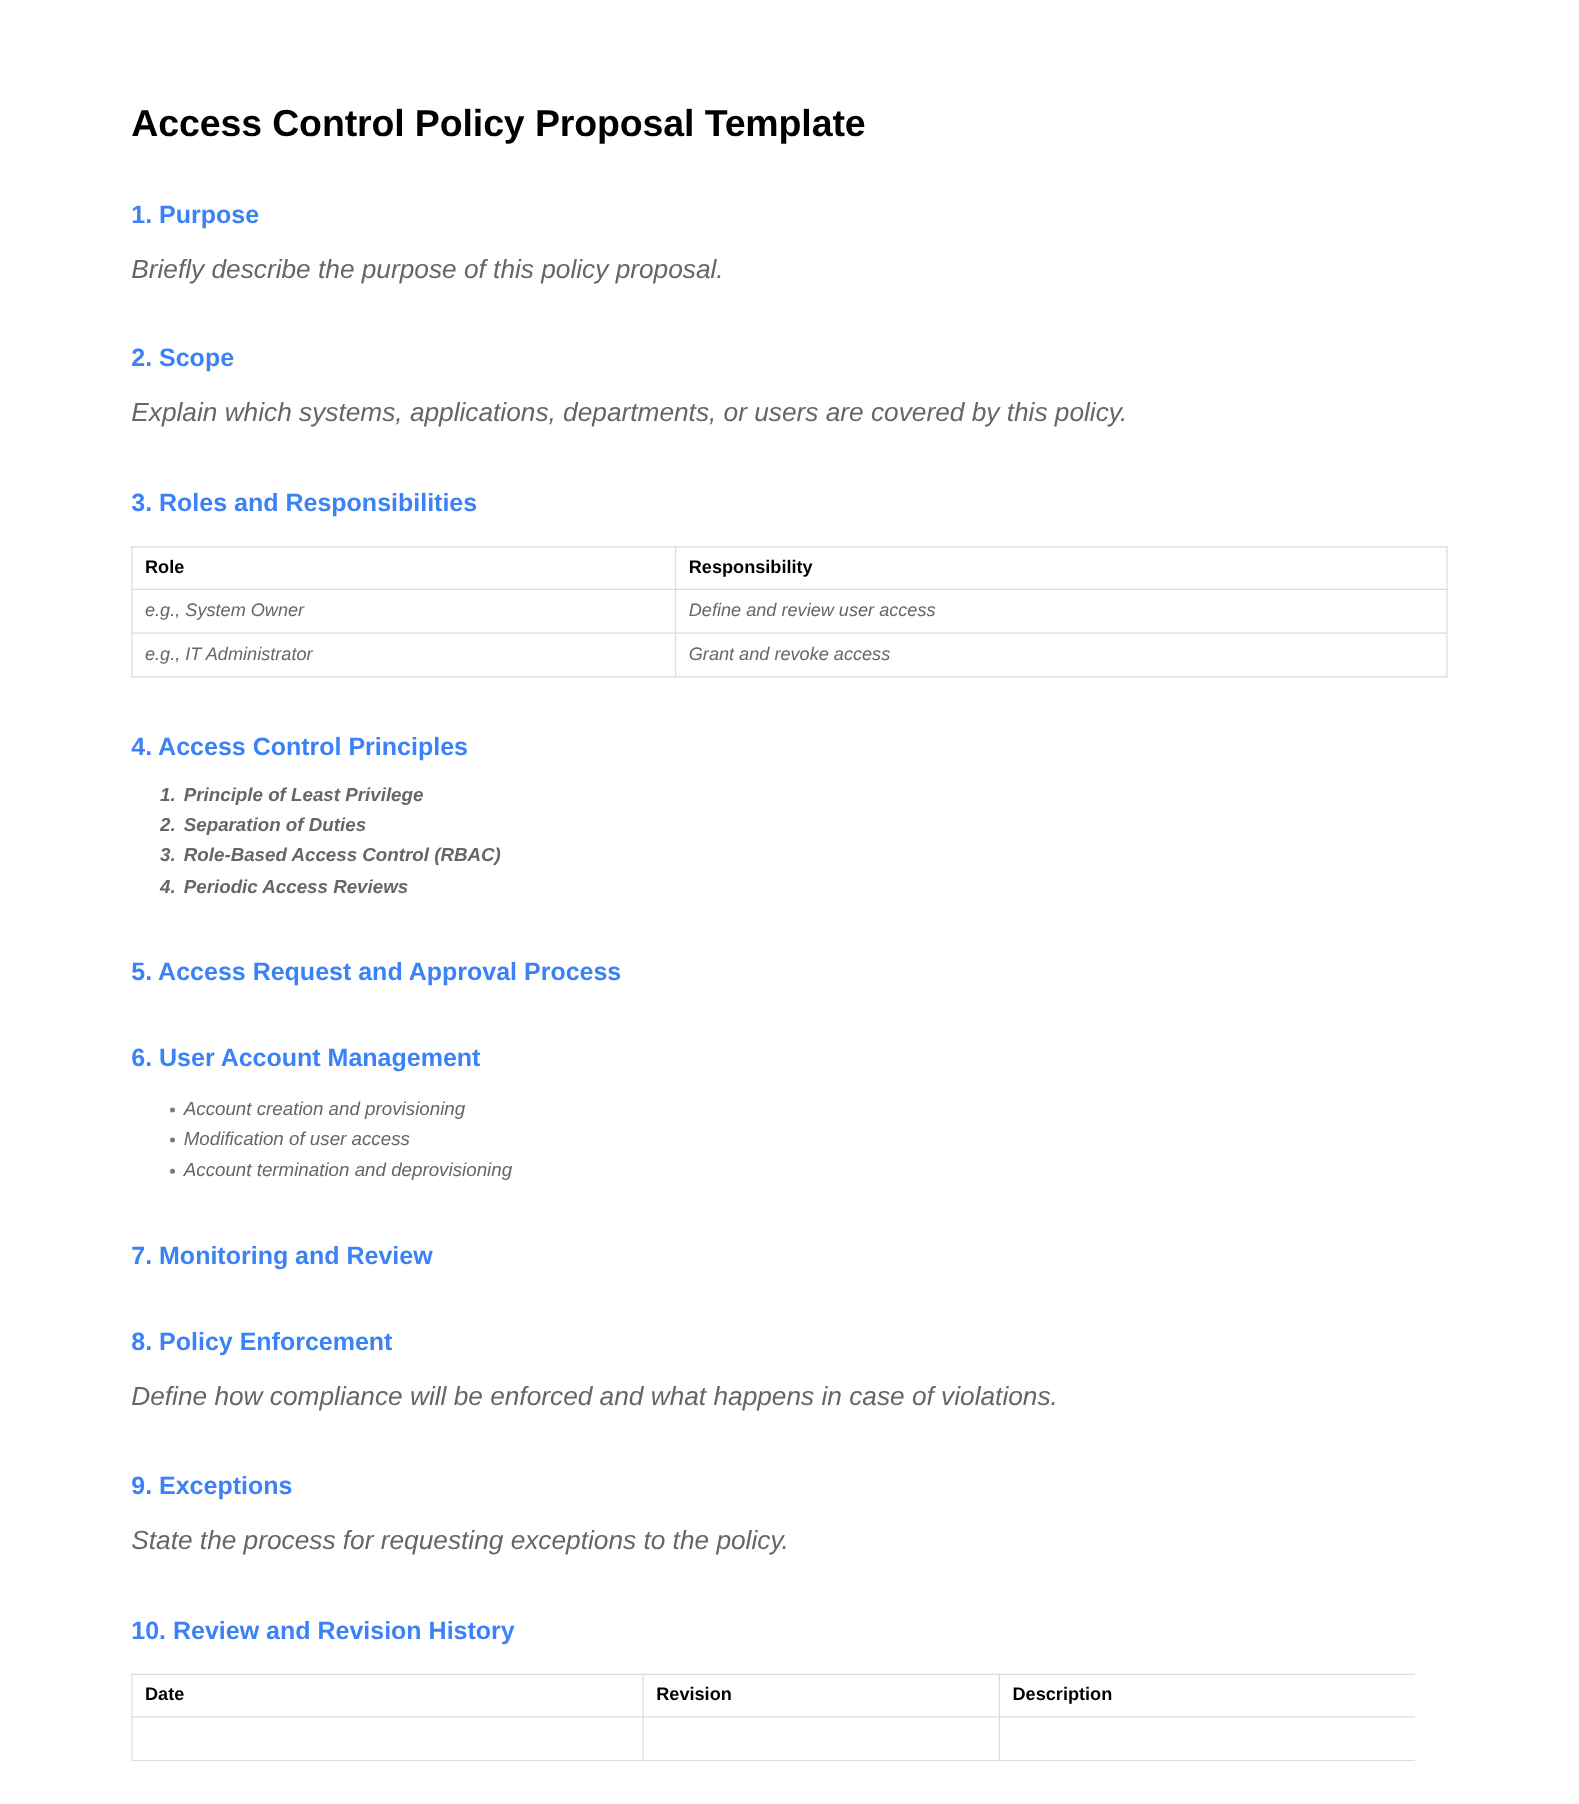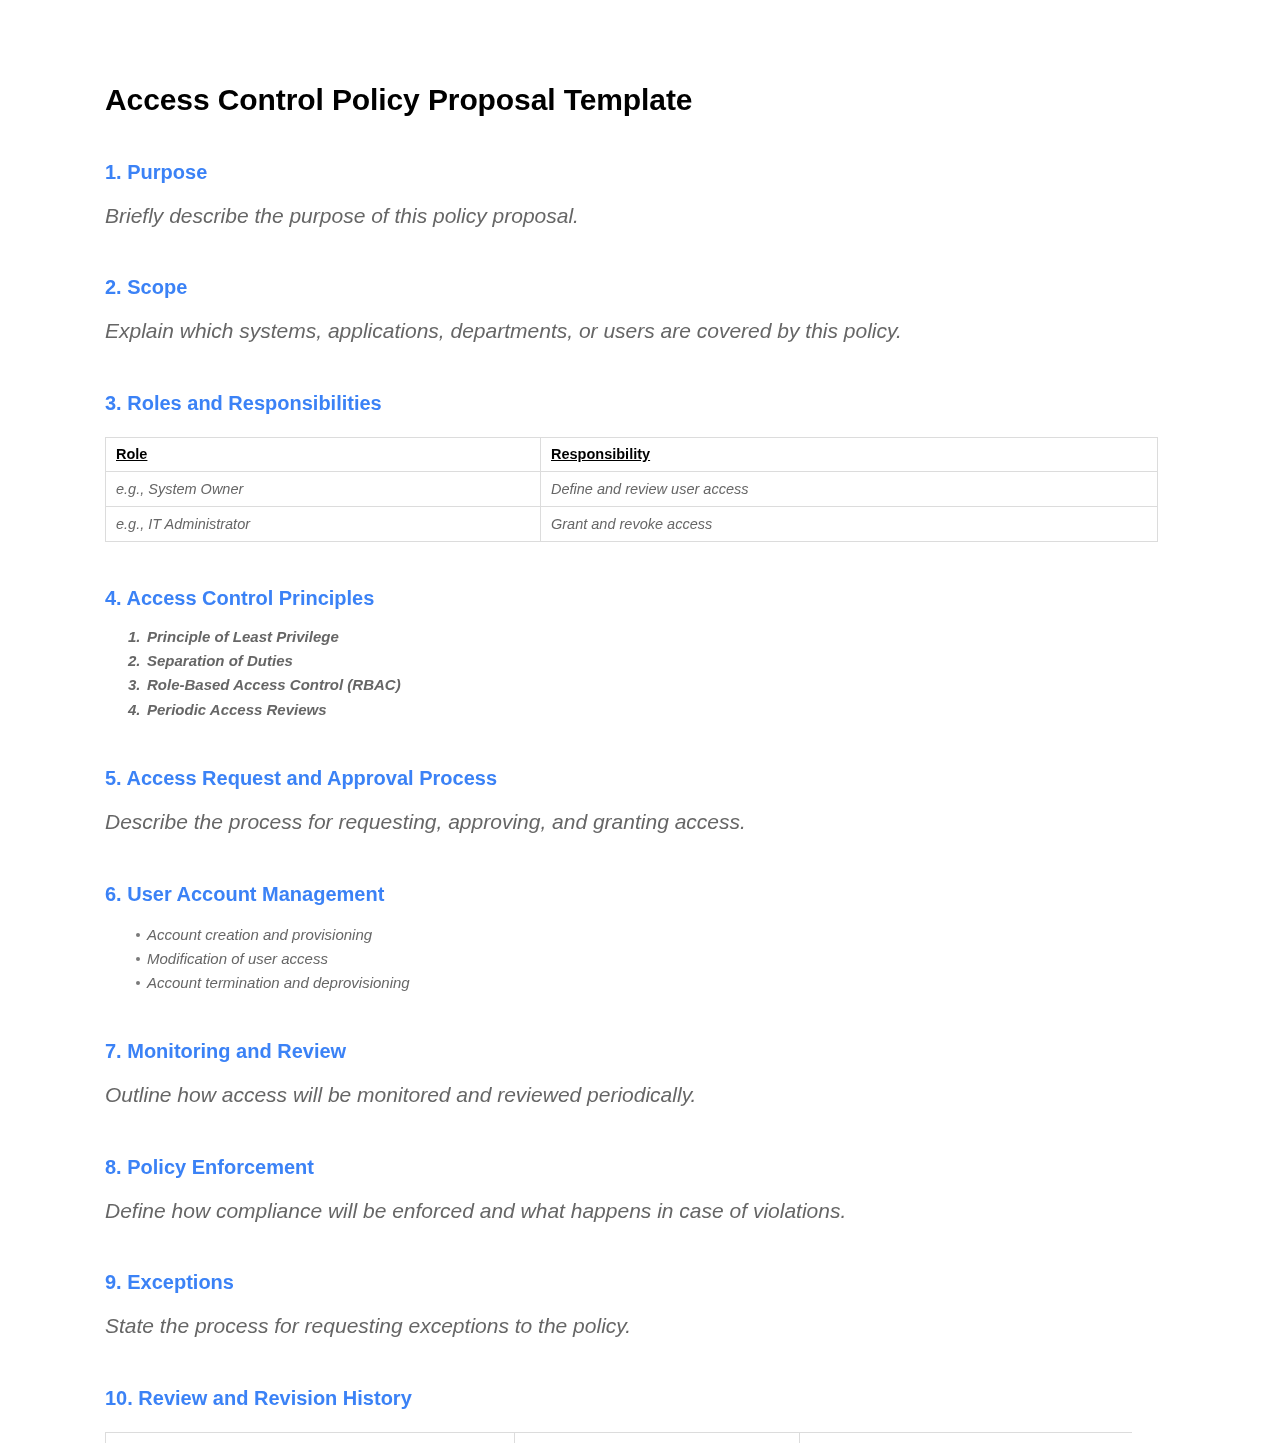--- a/index.html
+++ b/index.html
@@ -117,21 +117,20 @@
     padding: 0 10px;
     height: 33px;
     font-size: 14.5px;
     overflow: hidden;
     white-space: nowrap;
   }
   table.doc-table th {
     font-weight: bold;
     color: #000;
     font-style: normal;
-    text-decoration: underline;
   }
   table.doc-table td {
     font-style: italic;
     color: #666666;
     height: 34px;
   }
   table.doc-table td.empty-cell {
     height: 34px;
   }
   
@@ -194,35 +193,33 @@
     <ol class="principles">
       <li>Principle of Least Privilege</li>
       <li>Separation of Duties</li>
       <li>Role-Based Access Control (RBAC)</li>
       <li>Periodic Access Reviews</li>
     </ol>
   </div>
 
   <div class="section sec-gap">
     <h2 class="section-heading">5. Access Request and Approval Process</h2>
-    <p class="placeholder">Describe the process for requesting, approving, and granting access.</p>
   </div>
 
   <div class="section sec-gap">
     <h2 class="section-heading">6. User Account Management</h2>
     <ul class="account-items">
       <li>Account creation and provisioning</li>
       <li>Modification of user access</li>
       <li>Account termination and deprovisioning</li>
     </ul>
   </div>
 
   <div class="section sec-gap">
     <h2 class="section-heading">7. Monitoring and Review</h2>
-    <p class="placeholder">Outline how access will be monitored and reviewed periodically.</p>
   </div>
 
   <div class="section sec-gap">
     <h2 class="section-heading">8. Policy Enforcement</h2>
     <p class="placeholder">Define how compliance will be enforced and what happens in case of violations.</p>
   </div>
 
   <div class="section sec-gap">
     <h2 class="section-heading">9. Exceptions</h2>
     <p class="placeholder">State the process for requesting exceptions to the policy.</p>

